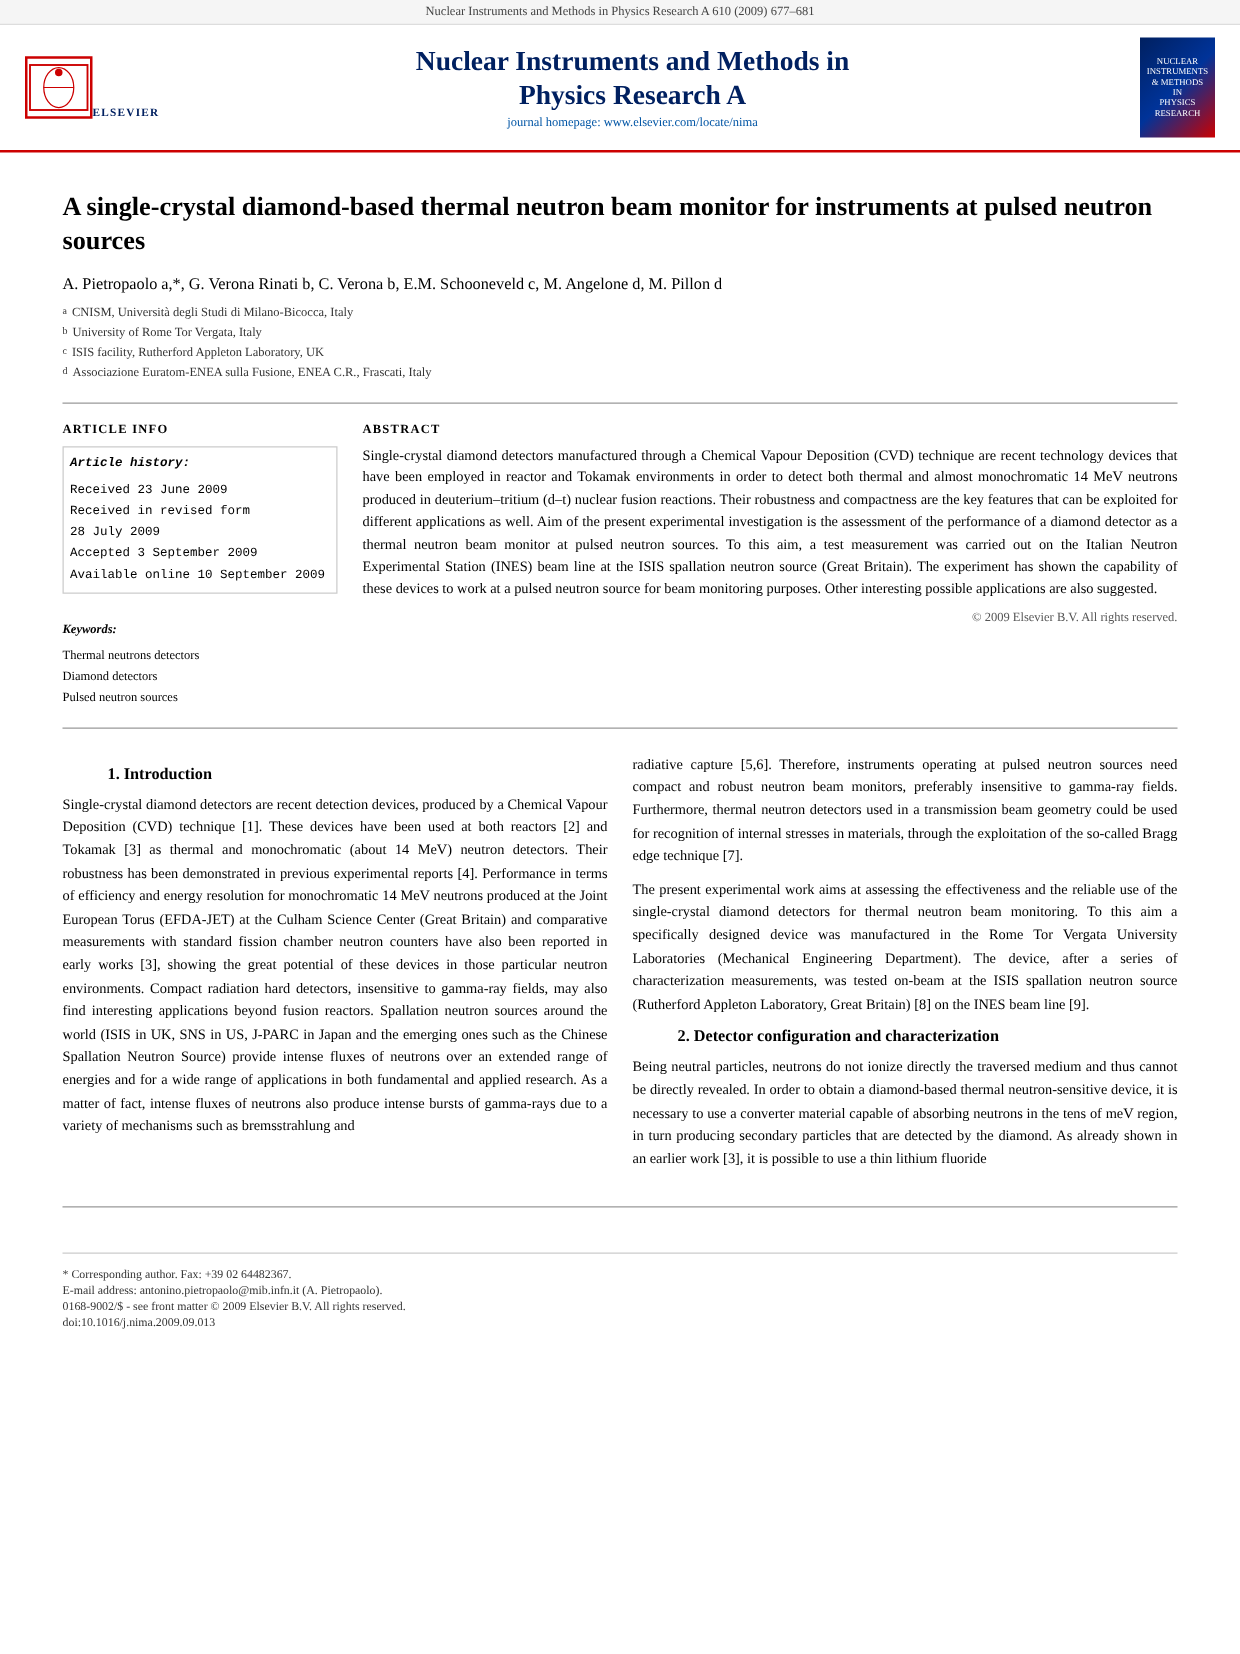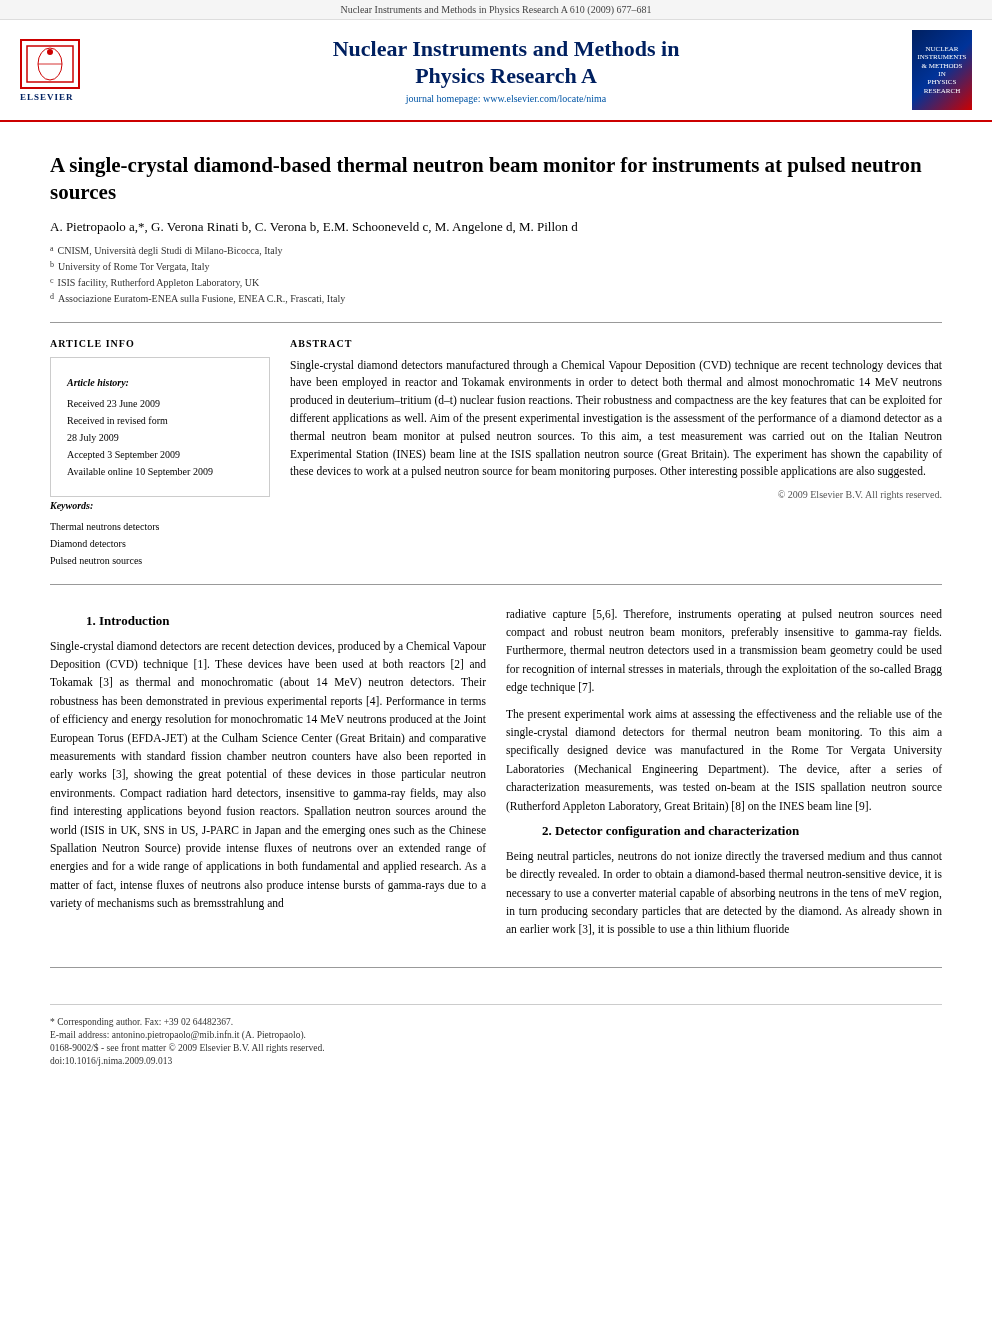--- a/index.html
+++ b/index.html
@@ -47,22 +47,22 @@
       line-height: 1.2;
     }
     .journal-header-center .journal-homepage {
       font-size: 10px;
       color: #0055a5;
       margin-top: 4px;
     }
     .elsevier-logo {
       width: 80px;
       display: flex;
-      flex-direction: column;
-      align-items: flex-start;
+      flex-direction: row;
+      align-items: flex-end;
     }
     .elsevier-logo .logo-box {
       width: 60px;
       height: 50px;
       border: 2px solid #c00;
       display: flex;
       align-items: center;
       justify-content: center;
       font-size: 8px;
       color: #c00;
@@ -145,24 +145,25 @@
     .article-info .section-label {
       font-size: 10px;
       font-weight: bold;
       letter-spacing: 1px;
       text-transform: uppercase;
       margin-bottom: 8px;
       color: #000;
     }
     .article-info .info-box {
       border: 1px solid #ccc;
-      padding: 16px;
-      margin-bottom: 0;
+      padding: 5px;
+      margin-bottom: 20px;
       font-size: 10px;
       line-height: 1.7;
+      font-family: Liberation Mono, monospace;
     }
     .article-info .info-box .info-title {
       font-style: italic;
       font-weight: bold;
       margin-bottom: 4px;
     }
     .article-info .keywords-box {
       font-size: 10px;
       line-height: 1.7;
     }

